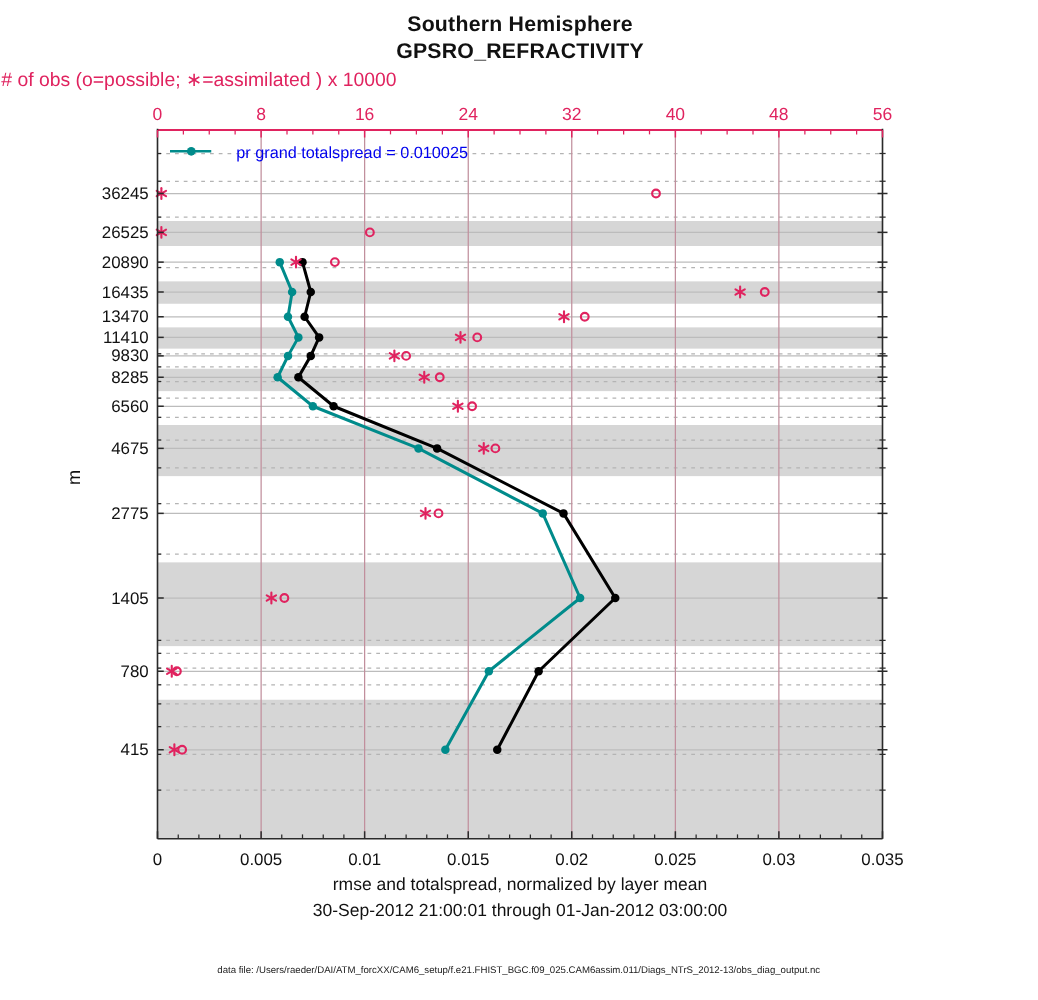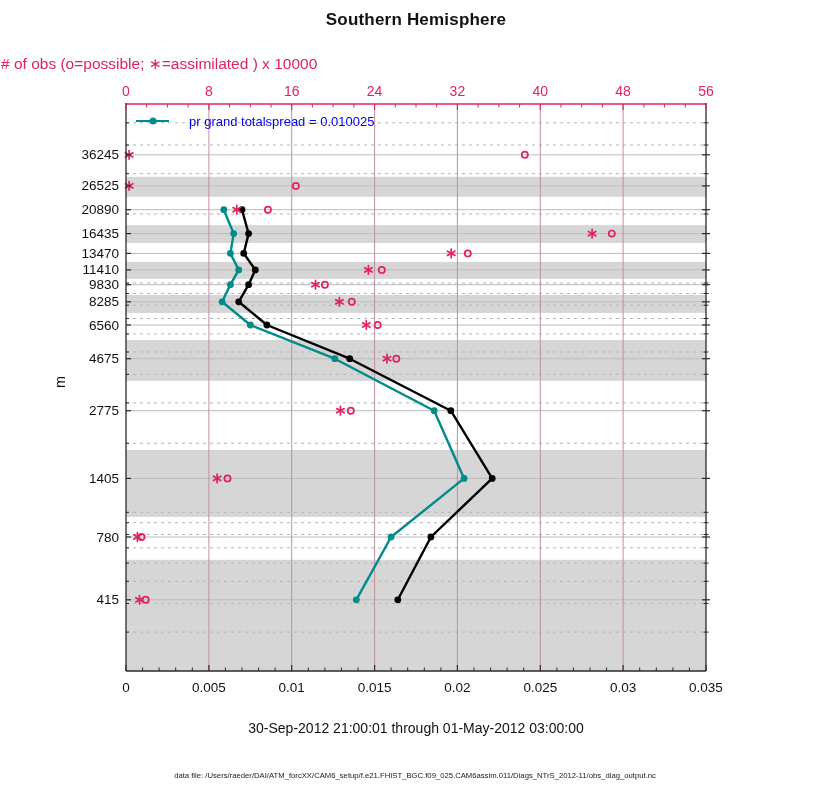--- a/index.html
+++ b/index.html
@@ -354,30 +354,32 @@
       <line x1="126" x2="129" y1="173.7" y2="173.7" stroke="#2a2a2a" stroke-width="1"></line>
       <line x1="703.5" x2="708.5" y1="173.7" y2="173.7" stroke="#2a2a2a" stroke-width="1"></line>
       <line x1="126" x2="129" y1="145.0" y2="145.0" stroke="#2a2a2a" stroke-width="1"></line>
       <line x1="703.5" x2="708.5" y1="145.0" y2="145.0" stroke="#2a2a2a" stroke-width="1"></line>
       <line x1="126" x2="129" y1="122.8" y2="122.8" stroke="#2a2a2a" stroke-width="1"></line>
       <line x1="703.5" x2="708.5" y1="122.8" y2="122.8" stroke="#2a2a2a" stroke-width="1"></line>
     </svg>
 
   <div class="overlay">
     <div class="title-line" style="top:10px">Southern Hemisphere</div>
+    <div class="title-line" style="top:31px">GPSRO_REFRACTIVITY</div>
     <div class="obs-label" style="top: 55px; color: rgb(224, 35, 95);"># of obs (o=possible; ∗=assimilated ) x 10000</div>
 
     <div class="legend">
       <div class="legend-row">
         <span class="legend-line" style="background: rgb(0, 139, 139);">
             <span class="legend-dot" style="background: rgb(0, 139, 139);"></span>
           </span>
         <span class="legend-label" style="color: rgb(0, 0, 238); margin-left: 20px;">pr grand totalspread = 0.010025</span>
       </div>
     </div>
 
     <div class="ylabel">m</div>
 
-    <div class="xlabel" style="top:720px">30-Sep-2012 21:00:01 through 01-May-2012 03:00:00</div>
-
-    <div class="footer">data file: /Users/raeder/DAI/ATM_forcXX/CAM6_setup/f.e21.FHIST_BGC.f09_025.CAM6assim.011/Diags_NTrS_2012-11/obs_diag_output.nc</div>
+    <div class="xlabel" style="top:699px">rmse and totalspread, normalized by layer mean</div>
+    <div class="xlabel" style="top:720px">30-Sep-2012 21:00:01 through 01-Jan-2012 03:00:00</div>
+
+    <div class="footer">data file: /Users/raeder/DAI/ATM_forcXX/CAM6_setup/f.e21.FHIST_BGC.f09_025.CAM6assim.011/Diags_NTrS_2012-13/obs_diag_output.nc</div>
   </div>
 </div>
 
 </body></html>

